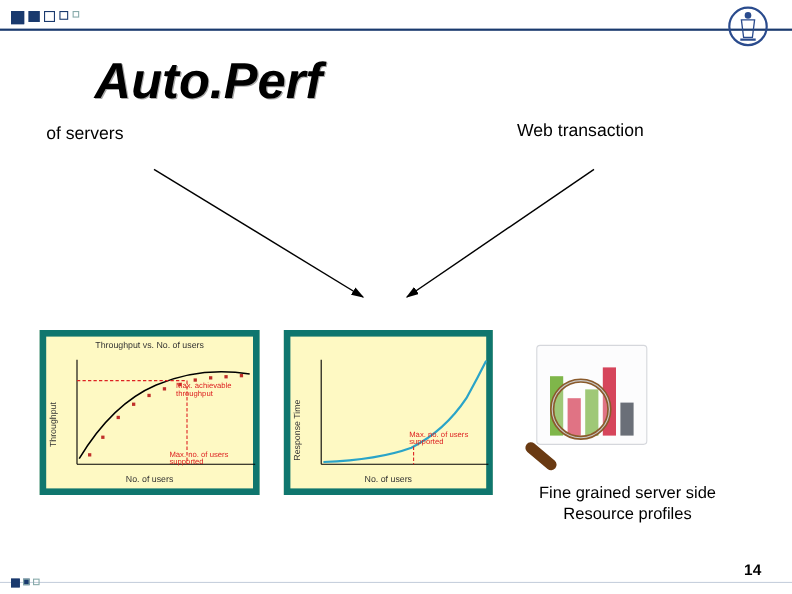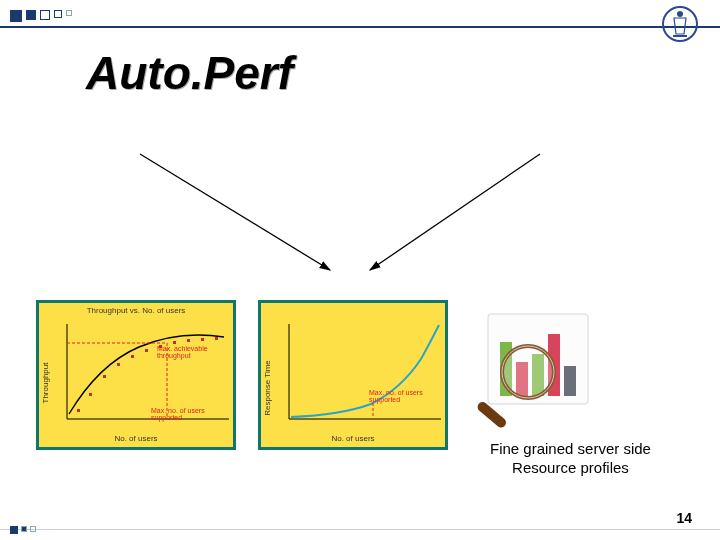--- a/index.html
+++ b/index.html
@@ -45,21 +45,21 @@
     font-size: 16px; line-height: 1.25;
   }
   .arrow-box {
     position: absolute; top: 150px; left: 0; width: 720px; height: 130px;
   }
   .charts {
     position: absolute; top: 300px; left: 36px; display: flex; gap: 22px;
     align-items: flex-start;
   }
   .chart-frame {
-    border: 3px solid #0f766e; background:#fde047; font-size: 8px; color:#333;
+    border: 6px solid #0f766e; background:#fef9c3; font-size: 8px; color:#333;
     position: relative;
   }
   .axis-y-label {
     position:absolute; left:-2px; top:50%; transform: rotate(-90deg) translate(-50%,-50%);
     transform-origin: left top; font-size:8px; white-space:nowrap;
   }
   .chart-title { text-align:center; font-size:8px; padding-top:3px; }
   .axis-x-label { text-align:center; font-size:8px; padding-bottom:2px; }
   .plot { position:absolute; }
   .annot-red { color:#d22; font-size:7px; position:absolute; }
@@ -93,23 +93,25 @@
     <circle cx="20" cy="20" r="17" fill="none" stroke="#2a4b8d" stroke-width="2"></circle>
     <circle cx="20" cy="10" r="3" fill="#2a4b8d"></circle>
     <path d="M14 14 L26 14 L24 30 L16 30 Z" fill="none" stroke="#2a4b8d" stroke-width="1.2"></path>
     <path d="M13 32 L27 32" stroke="#2a4b8d" stroke-width="2"></path>
   </svg>
 </div>
 
 <div class="title">Auto.Perf</div>
 
 <div class="input-left">
+  <div>of servers</div>
 </div>
 
 <div class="input-right">
+  <div>Web transaction</div>
 </div>
 
 <div class="arrow-box">
   <svg width="720" height="140">
     <defs>
       <marker id="ah" markerWidth="10" markerHeight="10" refX="8" refY="3" orient="auto">
         <path d="M0,0 L9,3 L0,6 Z" fill="#000"></path>
       </marker>
     </defs>
     <line x1="140" y1="4" x2="330" y2="120" stroke="#000" stroke-width="1.3" marker-end="url(#ah)"></line>

